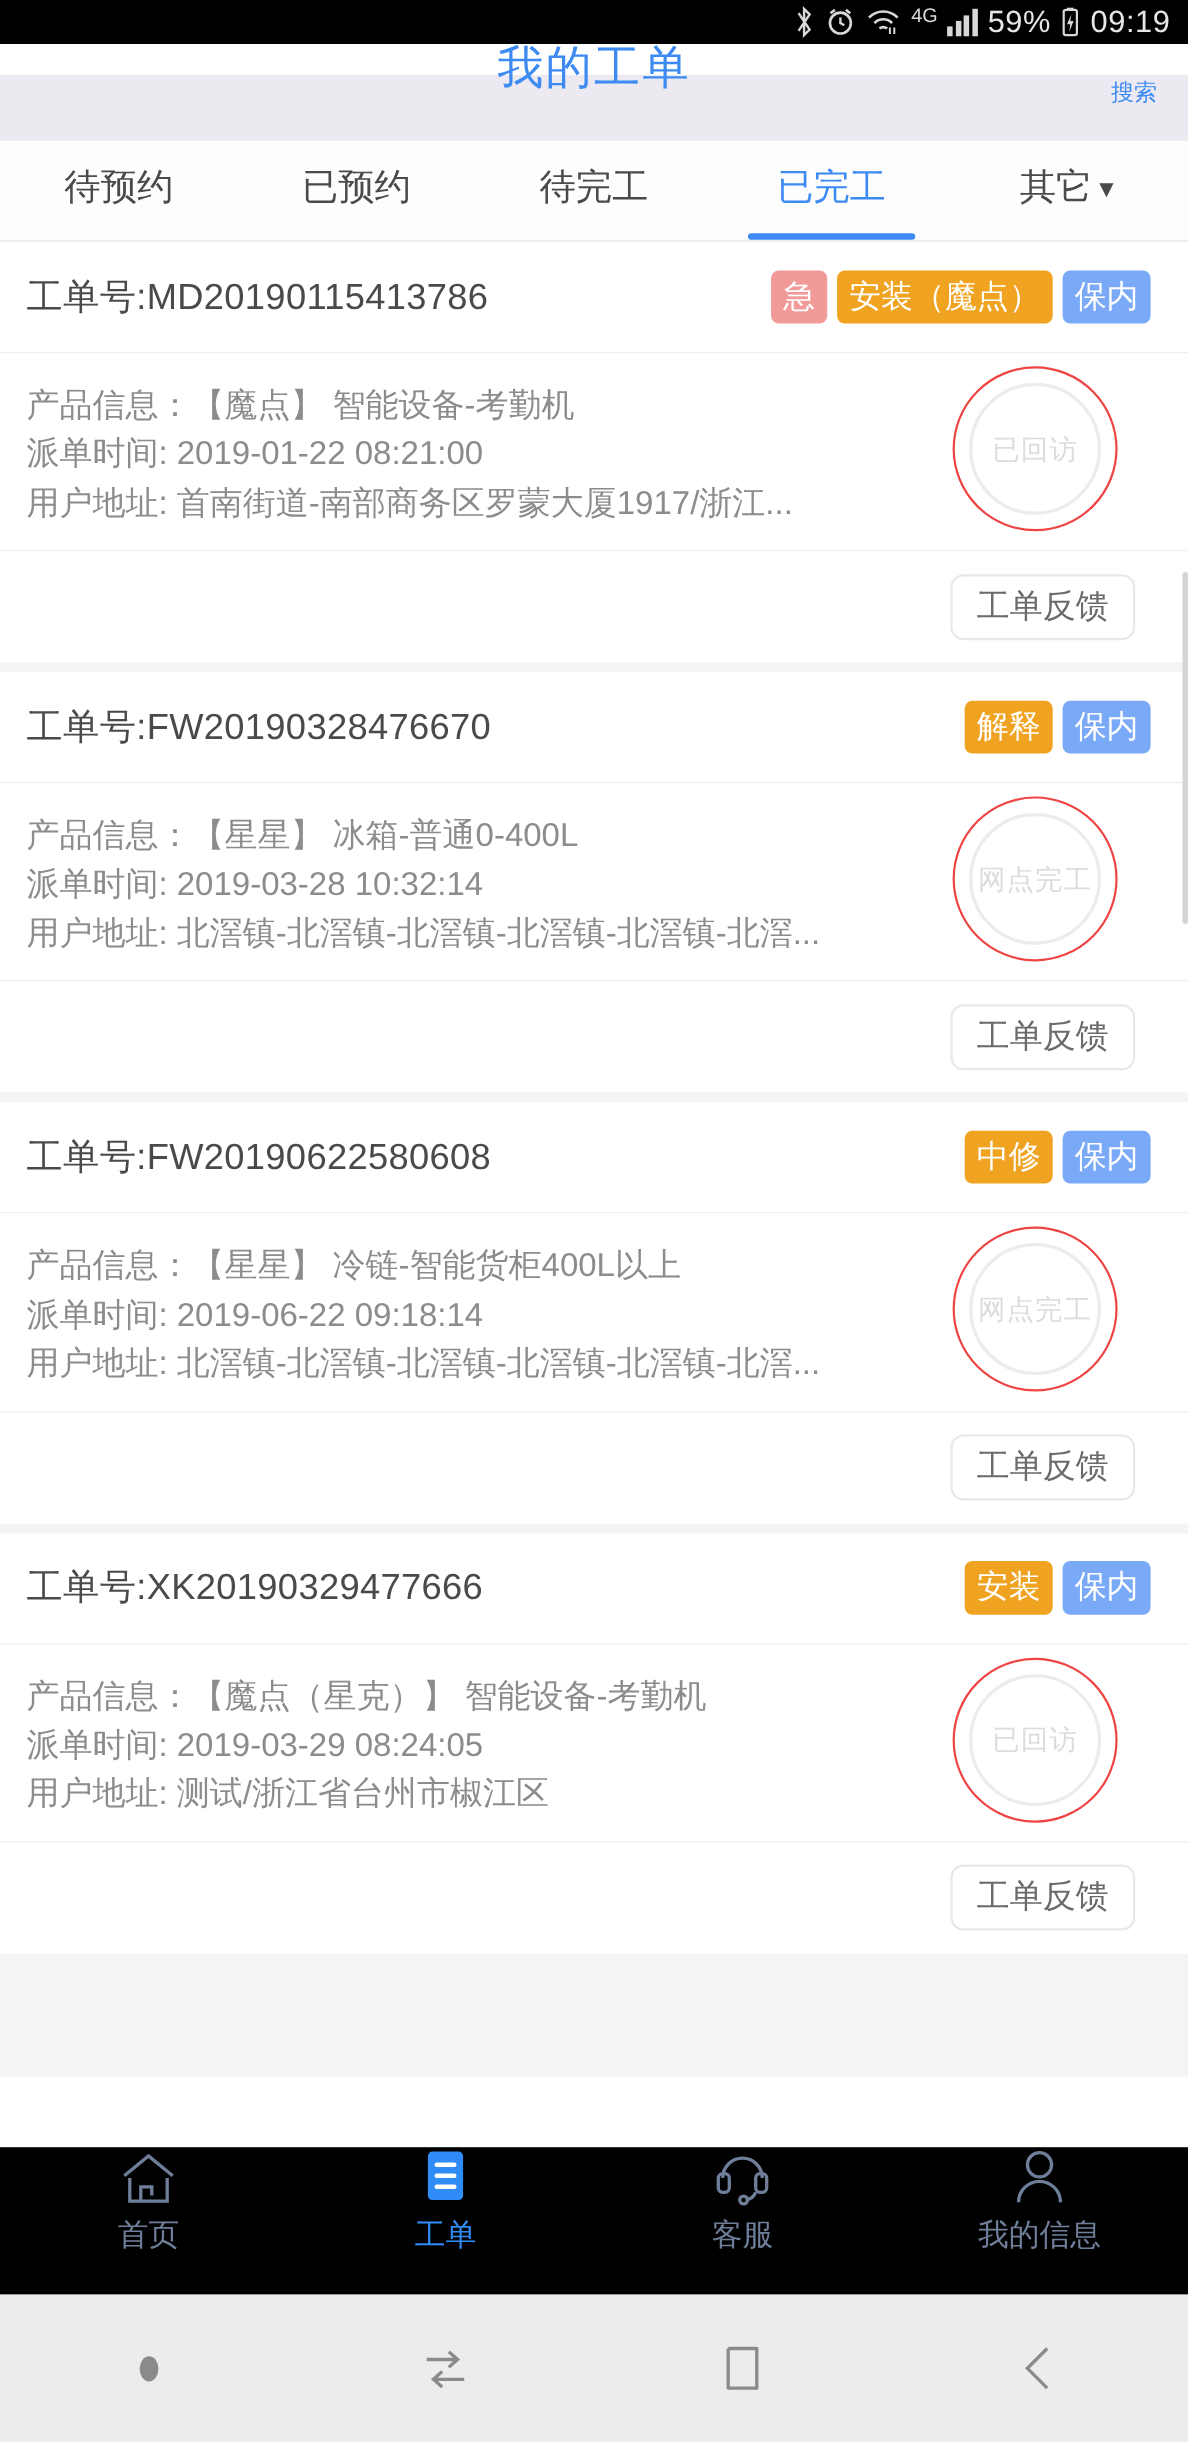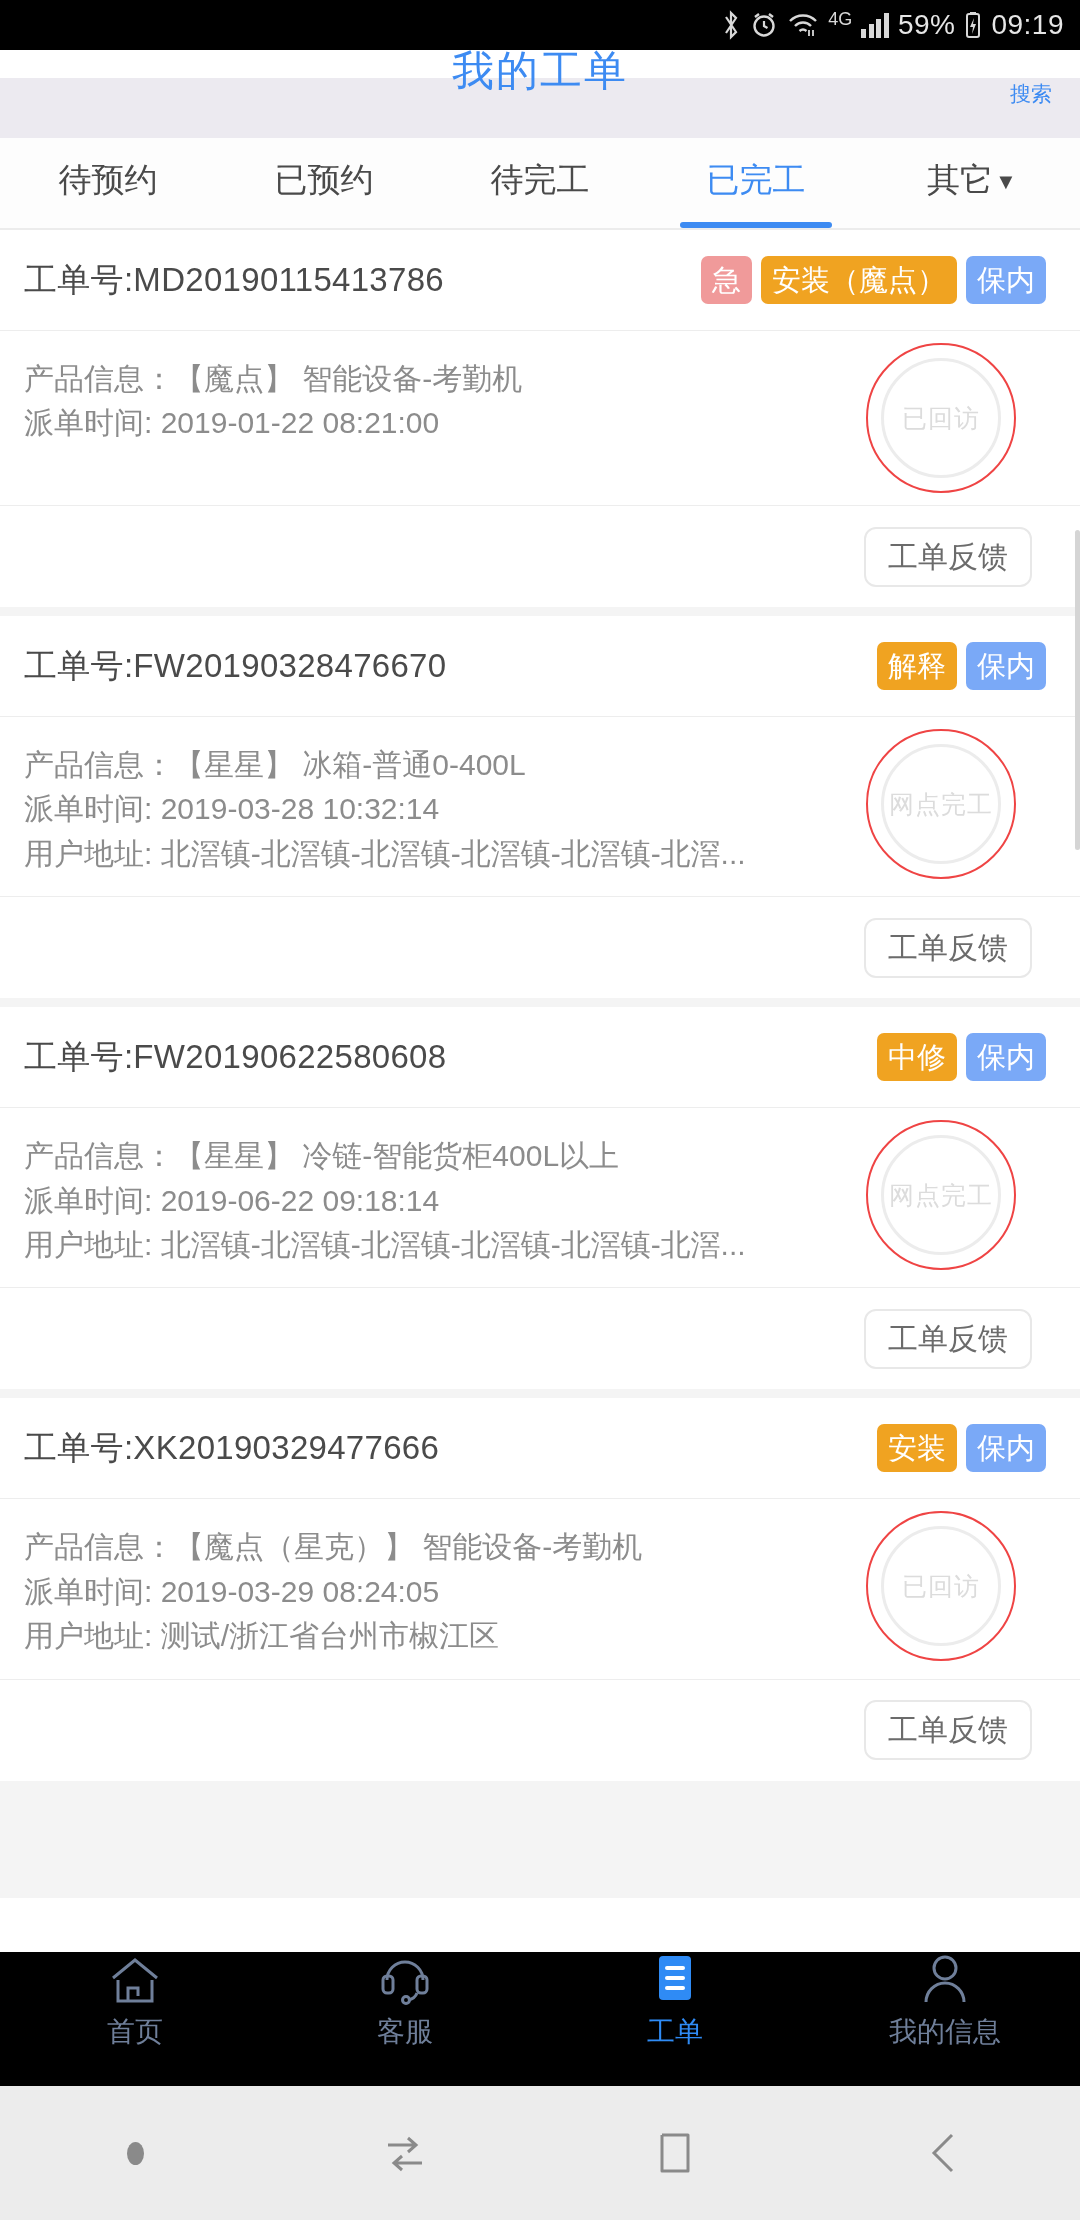--- a/index.html
+++ b/index.html
@@ -6,21 +6,21 @@
   html,body { width:1080px; height:2220px; }
   body {
     font-family:"Liberation Sans","DejaVu Sans",sans-serif;
     background:#ffffff;
     overflow:hidden;
     position:relative;
   }
 
   
   .statusbar{
-    height:50px; background:#000000; color:#d8d8d8;
+    height:40px; background:#000000; color:#d8d8d8;
     display:flex; align-items:center; justify-content:flex-end;
     padding-right:16px; gap:9px; font-size:27px;
   }
   .statusbar .ic{ display:inline-flex; align-items:center; }
   .statusbar .txt{ font-size:28px; color:#e6e6e6; letter-spacing:.5px; }
   .sig{ display:inline-flex; align-items:flex-end; gap:2.5px; height:26px; }
   .sig i{ width:5px; background:#d8d8d8; display:block; }
   .sig i:nth-child(1){height:9px}
   .sig i:nth-child(2){height:14px}
   .sig i:nth-child(3){height:19px}
@@ -227,20 +227,21 @@
       <div class="wo-no">工单号:MD20190115413786</div>
       <div class="badges">
         <span class="badge urgent">急</span>
         <span class="badge orange">安装（魔点）</span>
         <span class="badge blue">保内</span>
       </div>
     </div>
     <div class="card-body">
       <div class="row">产品信息：【魔点】 智能设备-考勤机</div>
       <div class="row">派单时间: 2019-01-22 08:21:00</div>
+      <div class="row">用户地址: 首南街道-南部商务区罗蒙大厦1917/浙江...</div>
       <div class="stamp">
         <span class="sttxt">已回访</span>
       </div>
     </div>
     <div class="card-foot">
       <button class="fbtn">工单反馈</button>
     </div>
   </div>
 
   <div class="card">
@@ -312,44 +313,44 @@
 <div class="bottomnav">
   <div class="navitem">
     <span class="navicon">
       <svg width="54" height="50" viewBox="0 0 54 50">
           <path d="M5 22 L27 4 L49 22" fill="none" stroke="#6f7f9a" stroke-width="3"></path>
           <path d="M10 24 L10 45 L44 45 L44 24" fill="none" stroke="#6f7f9a" stroke-width="3"></path>
           <path d="M20 45 L20 32 L30 32 L30 40" fill="none" stroke="#6f7f9a" stroke-width="3"></path>
         </svg>
     </span>
     <span>首页</span>
+  </div>
+  <div class="navitem active">
+    <span class="navicon">
+      <svg width="50" height="52" viewBox="0 0 50 52">
+          <rect x="9" y="2" width="32" height="44" rx="4" fill="#2f8bf5"></rect>
+          <rect x="15" y="12" width="20" height="4" rx="2" fill="#ffffff"></rect>
+          <rect x="15" y="22" width="20" height="4" rx="2" fill="#ffffff"></rect>
+          <rect x="15" y="32" width="20" height="4" rx="2" fill="#ffffff"></rect>
+        </svg>
+    </span>
+    <span>工单</span>
   </div>
   <div class="navitem">
     <span class="navicon">
       <svg width="56" height="52" viewBox="0 0 56 52">
           <path d="M10 26 A18 18 0 0 1 46 26" fill="none" stroke="#6f7f9a" stroke-width="3"></path>
           <rect x="6" y="22" width="10" height="17" rx="4" fill="none" stroke="#6f7f9a" stroke-width="3"></rect>
           <rect x="40" y="22" width="10" height="17" rx="4" fill="none" stroke="#6f7f9a" stroke-width="3"></rect>
           <path d="M40 39 A12 10 0 0 1 31 46" fill="none" stroke="#6f7f9a" stroke-width="3"></path>
           <circle cx="29" cy="46" r="3.5" fill="none" stroke="#6f7f9a" stroke-width="3"></circle>
         </svg>
     </span>
     <span>客服</span>
   </div>
-  <div class="navitem active">
-    <span class="navicon">
-      <svg width="50" height="52" viewBox="0 0 50 52">
-          <rect x="9" y="2" width="32" height="44" rx="4" fill="#2f8bf5"></rect>
-          <rect x="15" y="12" width="20" height="4" rx="2" fill="#ffffff"></rect>
-          <rect x="15" y="22" width="20" height="4" rx="2" fill="#ffffff"></rect>
-          <rect x="15" y="32" width="20" height="4" rx="2" fill="#ffffff"></rect>
-        </svg>
-    </span>
-    <span>工单</span>
-  </div>
   <div class="navitem">
     <span class="navicon">
       <svg width="52" height="52" viewBox="0 0 52 52">
           <circle cx="26" cy="14" r="11" fill="none" stroke="#6f7f9a" stroke-width="3"></circle>
           <path d="M7 48 A19 19 0 0 1 45 48" fill="none" stroke="#6f7f9a" stroke-width="3"></path>
         </svg>
     </span>
     <span>我的信息</span>
   </div>
 </div>

